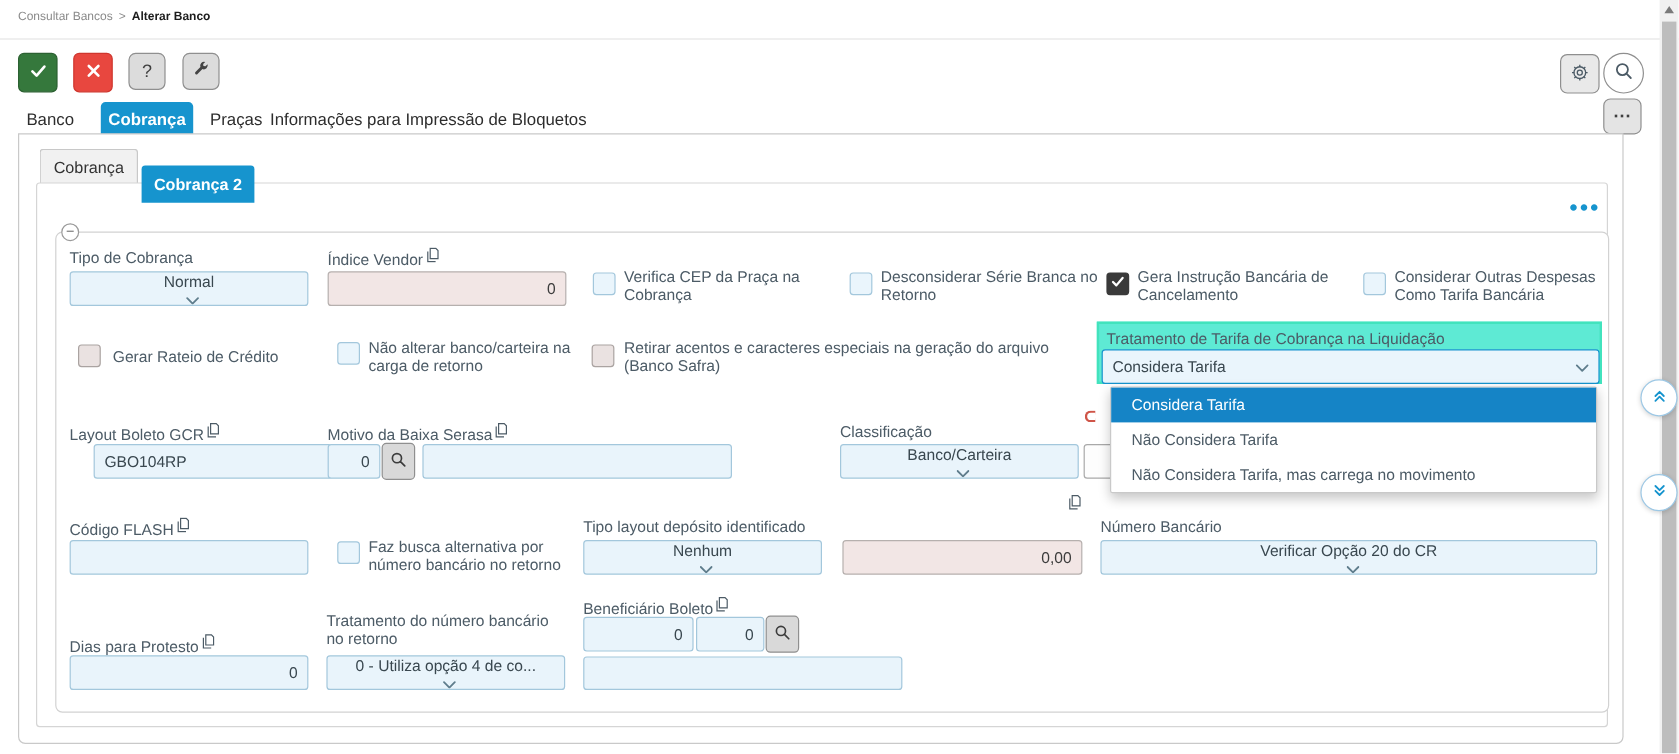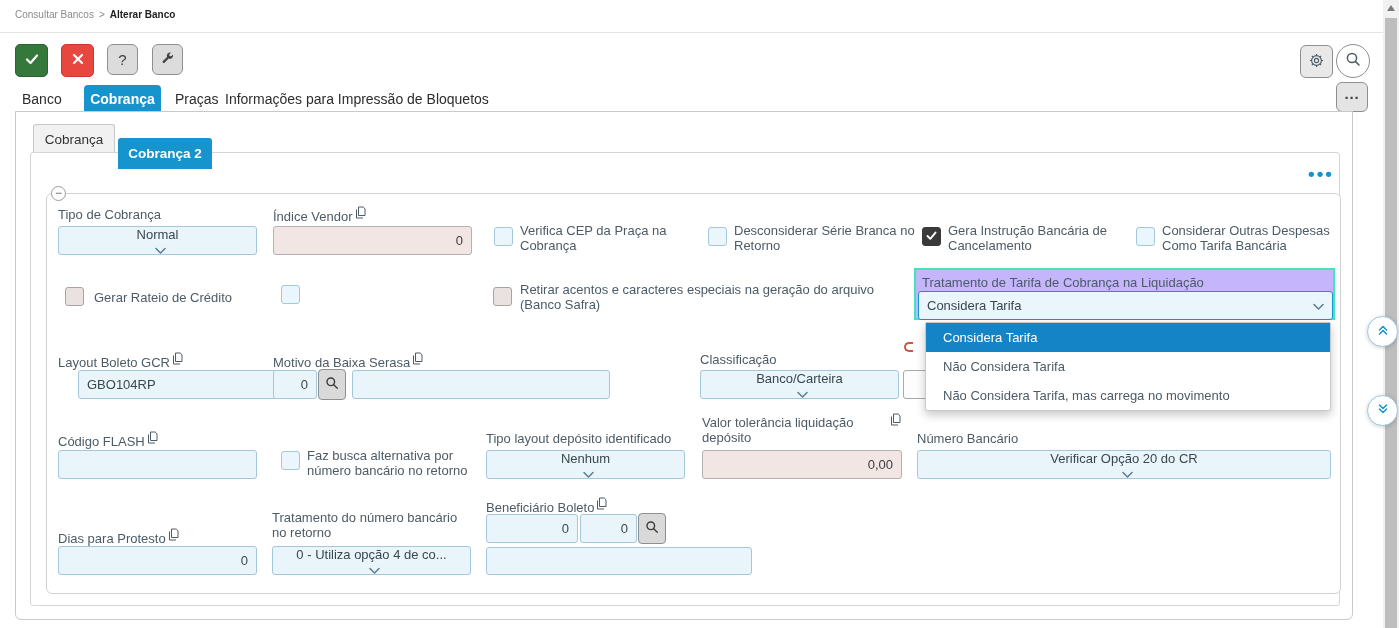--- a/index.html
+++ b/index.html
@@ -46,21 +46,21 @@
   .select .chev { flex:0 0 auto; margin-left:6px; display:flex; }
 
   .cb { position:absolute; width:19px; height:19px; border:1px solid #a3c7dc; background:#eaf5fc; border-radius:3px; cursor:pointer; display:flex; align-items:center; justify-content:center; }
   .cb.checked { background:#3a3a3a; border-color:#3a3a3a; }
   .cb.disabledcb { background:#eae2e1; border-color:#aaa3a1; }
   .cb-label { position:absolute; font-size:13px; color:#4c5b66; line-height:15px; cursor:pointer; }
 
   .mag-btn { position:absolute; width:28px; height:31px; background:#d9d9d9; border:1px solid #8f8f8f; border-radius:4px; display:flex; align-items:center; justify-content:center; cursor:pointer; }
 
   
-  .focus-group { position:absolute; left:914px; top:268px; width:421px; height:52px; border:2px solid #42e3bd; background:#c4b5fd; z-index:10; }
+  .focus-group { position:absolute; left:914px; top:268px; width:421px; height:52px; border:2px solid #42e3bd; background:#5eead4; z-index:10; }
   .focus-group .lbl { left:6px; top:5px; }
   .focus-select { position:absolute; left:2px; top:21px; width:415px; height:29px; border:1.5px solid #1694ce; background:#eaf5fc; border-radius:3px; font-size:13px; color:#39474f; padding:0 8px; display:flex; align-items:center; justify-content:space-between; cursor:pointer; }
 
   
   .dd-list { position:absolute; left:925px; top:322px; width:406px; background:#fff; border:1px solid #c9c9c9; border-radius:2px; box-shadow:0 4px 10px rgba(0,0,0,.22); z-index:50; }
   .dd-item { height:29px; display:flex; align-items:center; padding:0 17px; font-size:13px; color:#4c5b66; cursor:pointer; }
   .dd-item.selected { background:#1584c6; color:#fff; }
 
   
   .frag-input { position:absolute; left:903px; top:370px; width:34px; height:29px; border:1px solid #a9a9a9; border-radius:3px; background:#fdfdfd; z-index:1; }
@@ -170,20 +170,21 @@
   </span>
   <div class="cb-label" style="left:948px;top:223px;width:174px">Gera Instrução Bancária de Cancelamento</div>
 
   <span class="cb" style="left:1136px;top:227px"></span>
   <div class="cb-label" style="left:1162px;top:223px;width:182px">Considerar Outras Despesas Como Tarifa Bancária</div>
 
   <span class="cb disabledcb" style="left:65px;top:287px"></span>
   <div class="cb-label" style="left:94px;top:290px;width:200px">Gerar Rateio de Crédito</div>
 
   <span class="cb" style="left:281px;top:285px"></span>
+  <div class="cb-label" style="left:307px;top:282px;width:186px">Não alterar banco/carteira na carga de retorno</div>
 
   <span class="cb disabledcb" style="left:493px;top:287px"></span>
   <div class="cb-label" style="left:520px;top:282px;width:380px">Retirar acentos e caracteres especiais na geração do arquivo (Banco Safra)</div>
 
   <div class="focus-group">
     <div class="lbl">Tratamento de Tarifa de Cobrança na Liquidação</div>
     <div class="focus-select">
       <span class="sel-text">Considera Tarifa</span>
       <span class="chev"><svg width="11" height="7" viewBox="0 0 11 7">
             <polyline points="1,1.5 5.5,6 10,1.5" fill="none" stroke="#5f7d8c" stroke-width="1.5" stroke-linecap="round" stroke-linejoin="round"></polyline>
@@ -247,21 +248,20 @@
   <div class="lbl" style="left:486px;top:431px">Tipo layout depósito identificado</div>
   <div class="field select" style="left:486px;top:450px;width:199px">
     <span class="sel-text">Nenhum</span>
     <span class="chev">
         <svg width="11" height="7" viewBox="0 0 11 7">
           <polyline points="1,1.5 5.5,6 10,1.5" fill="none" stroke="#5f7d8c" stroke-width="1.5" stroke-linecap="round" stroke-linejoin="round"></polyline>
         </svg>
       </span>
   </div>
 
-  <div class="lbl" style="left:702px;top:415px;width:172px">Valor tolerância liquidação depósito</div>
   <span class="clip" style="position:absolute;left:888px;top:412px"><svg width="11" height="13" viewBox="0 0 11 13">
         <path d="M3.5 1h4.7L10 2.8V9.5H3.5z" fill="none" stroke="#4c5b66"></path>
         <path d="M1.5 3.5V12H8" fill="none" stroke="#4c5b66"></path>
       </svg></span>
   <input class="field num disabled" style="left: 702px; top: 450px; width: 200px;" readonly="" value="0,00">
 
   <div class="lbl" style="left:917px;top:431px">Número Bancário</div>
   <div class="field select" style="left:917px;top:450px;width:414px">
     <span class="sel-text">Verificar Opção 20 do CR</span>
     <span class="chev">

